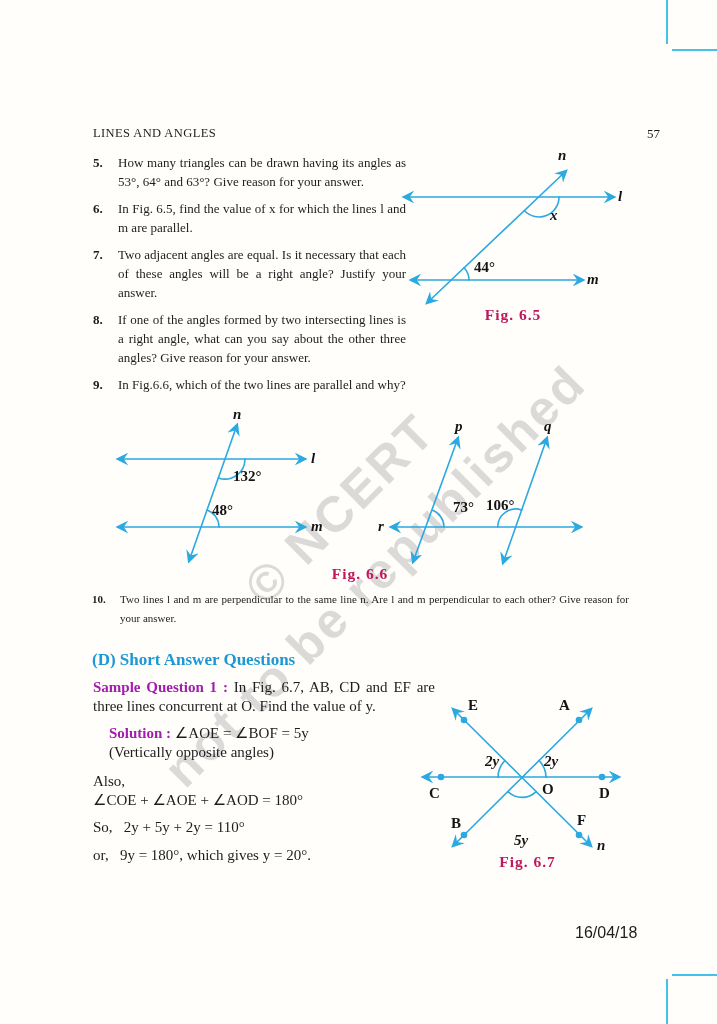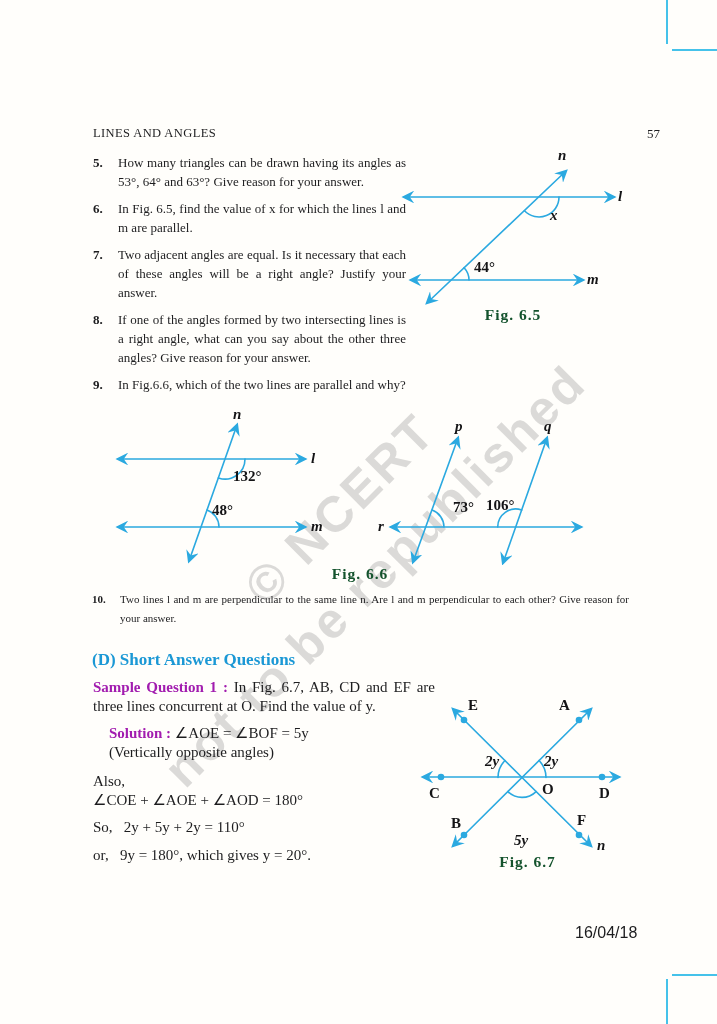--- a/index.html
+++ b/index.html
@@ -49,21 +49,21 @@
   .sol-p3 { margin:0 0 9px 0; }
   
   .fig { position:absolute; z-index:1; }
   .fig65 { left:398px; top:148px; width:245px; height:185px; }
   .fig66 { left:95px;  top:405px; width:530px; height:185px; }
   .fig67 { left:415px; top:693px; width:250px; height:185px; }
   .fig svg { position:absolute; left:0; top:0; }
   .lbl { position:absolute; font-size:15px; font-weight:bold; color:#141416; line-height:14px; white-space:nowrap; }
   .it  { font-style:italic; }
   .cap { position:absolute; left:0; width:100%; text-align:center;
-         color:#14532d; font-weight:bold; font-size:15.5px; letter-spacing:1px; }
+         color:#be185d; font-weight:bold; font-size:15.5px; letter-spacing:1px; }
   .fig65 .cap { top:158px; width:230px; }
   .fig66 .cap { top:160px; }
   .fig67 .cap { top:160px; width:225px; }
 </style>
 </head>
 <body>
 
 <div class="page">
 
   <div class="wm wm1">© NCERT</div>

